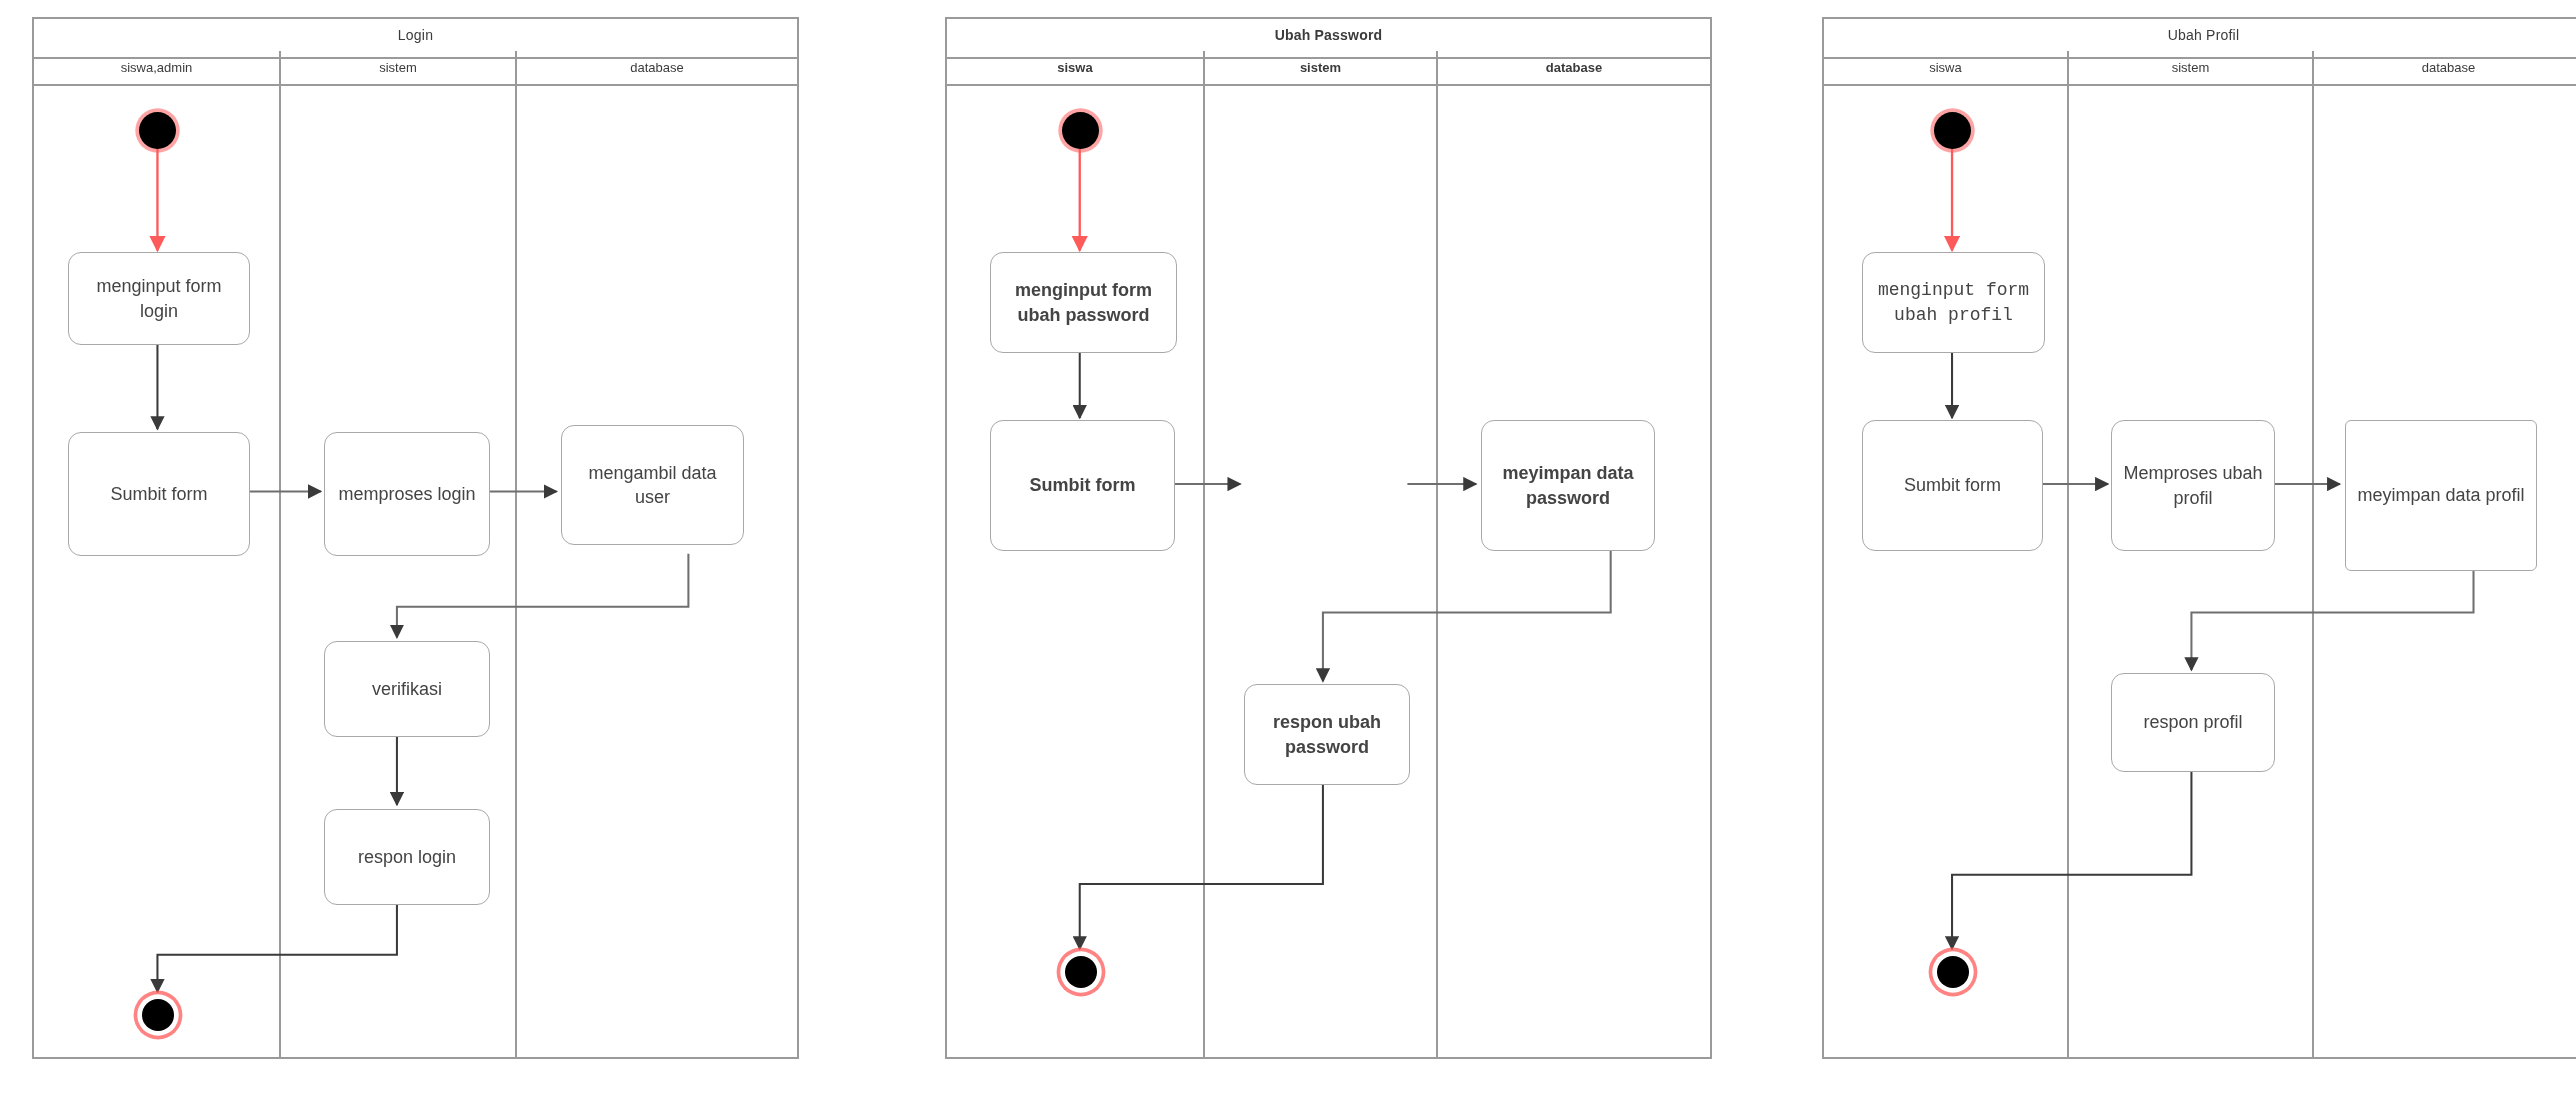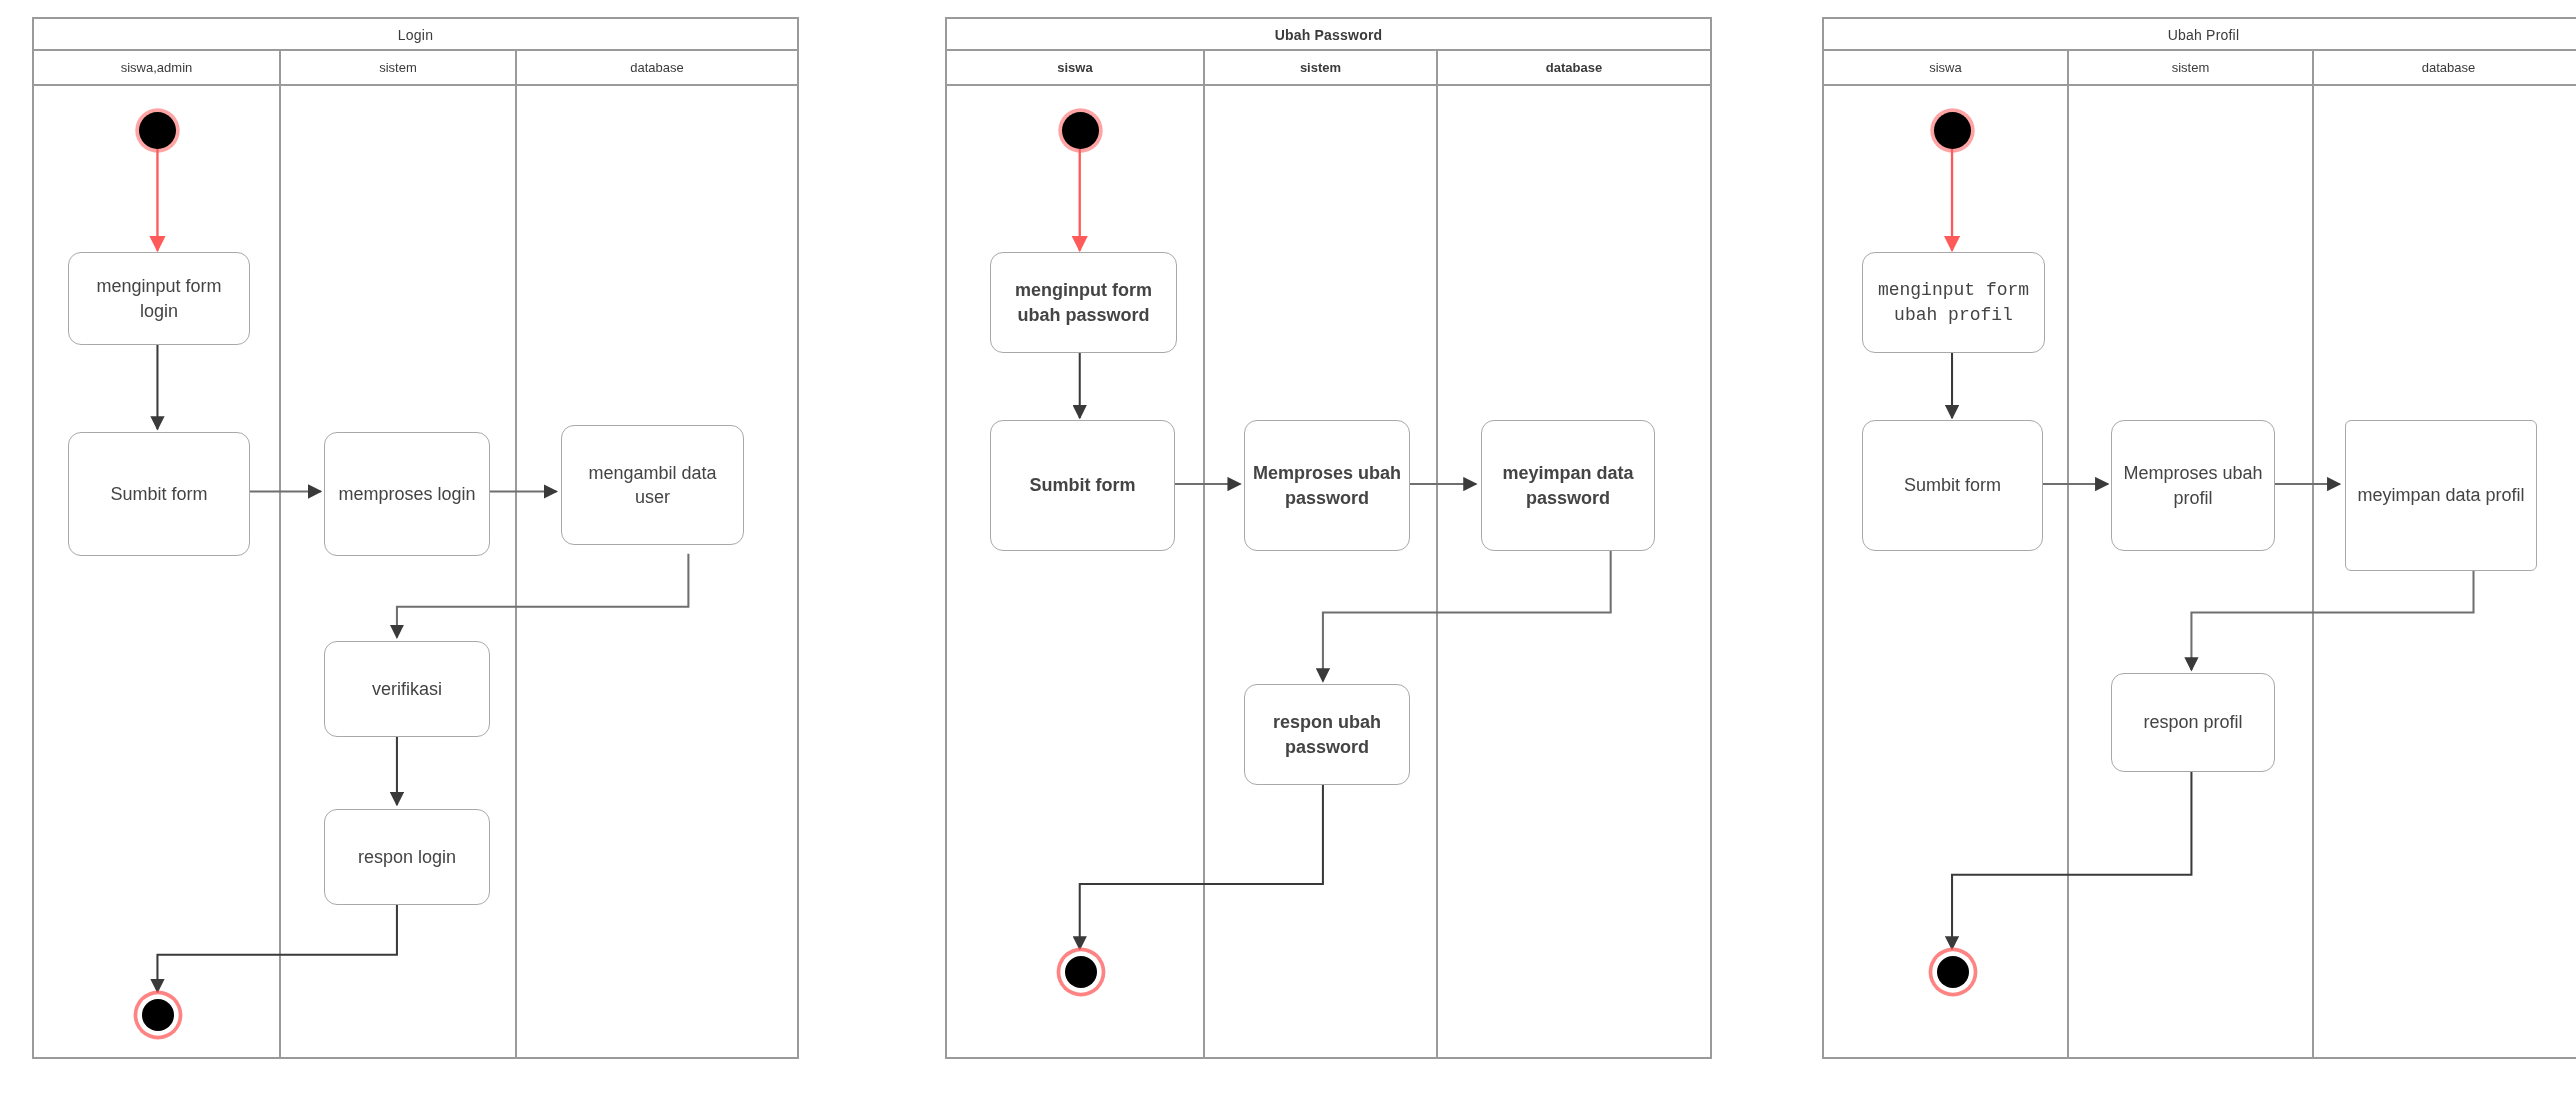--- a/index.html
+++ b/index.html
@@ -30,21 +30,21 @@
     border: 2.8px solid #9a9a9a;
     background: #ffffff;
   }
 
   .panel-title {
     position: absolute;
     left: 0;
     top: 0;
     width: 100%;
     box-sizing: border-box;
-    height: 32px;
+    height: 40px;
     line-height: 32px;
     text-align: center;
     border-bottom: 2.8px solid #9a9a9a;
     font-size: 14px;
     color: #3b3b3b;
     letter-spacing: 0.2px;
     white-space: nowrap;
     overflow: hidden;
   }
 
@@ -222,21 +222,20 @@
 
       <path d="M 405 820 L 405 930 L 143 930 L 143 1000" stroke="#3a3a3a" stroke-width="2.2" fill="none" marker-end="url(#arrowP)"></path>
     </svg>
 
     <div class="init-node" style="left:115px; top:93px; width:37px; height:37px;"></div>
 
     <div class="node" style="left:43px; top:233px; width:187px; height:101px;">menginput form ubah password</div>
 
     <div class="node" style="left:43px; top:401px; width:185px; height:131px;">Sumbit form</div>
 
-    <div class="node" style="left:297px; top:401px; width:166px; height:131px;">Memproses ubah password</div>
 
     <div class="node" style="left:534px; top:401px; width:174px; height:131px;">meyimpan data password</div>
 
     <div class="node" style="left:297px; top:665px; width:166px; height:101px;">respon ubah password</div>
 
     <div class="final-node" style="left:118px; top:937px; width:32px; height:32px;"></div>
   </div>
 
   <div class="panel" style="left:1822px; top:17px; width:763px; height:1042px;">
 

